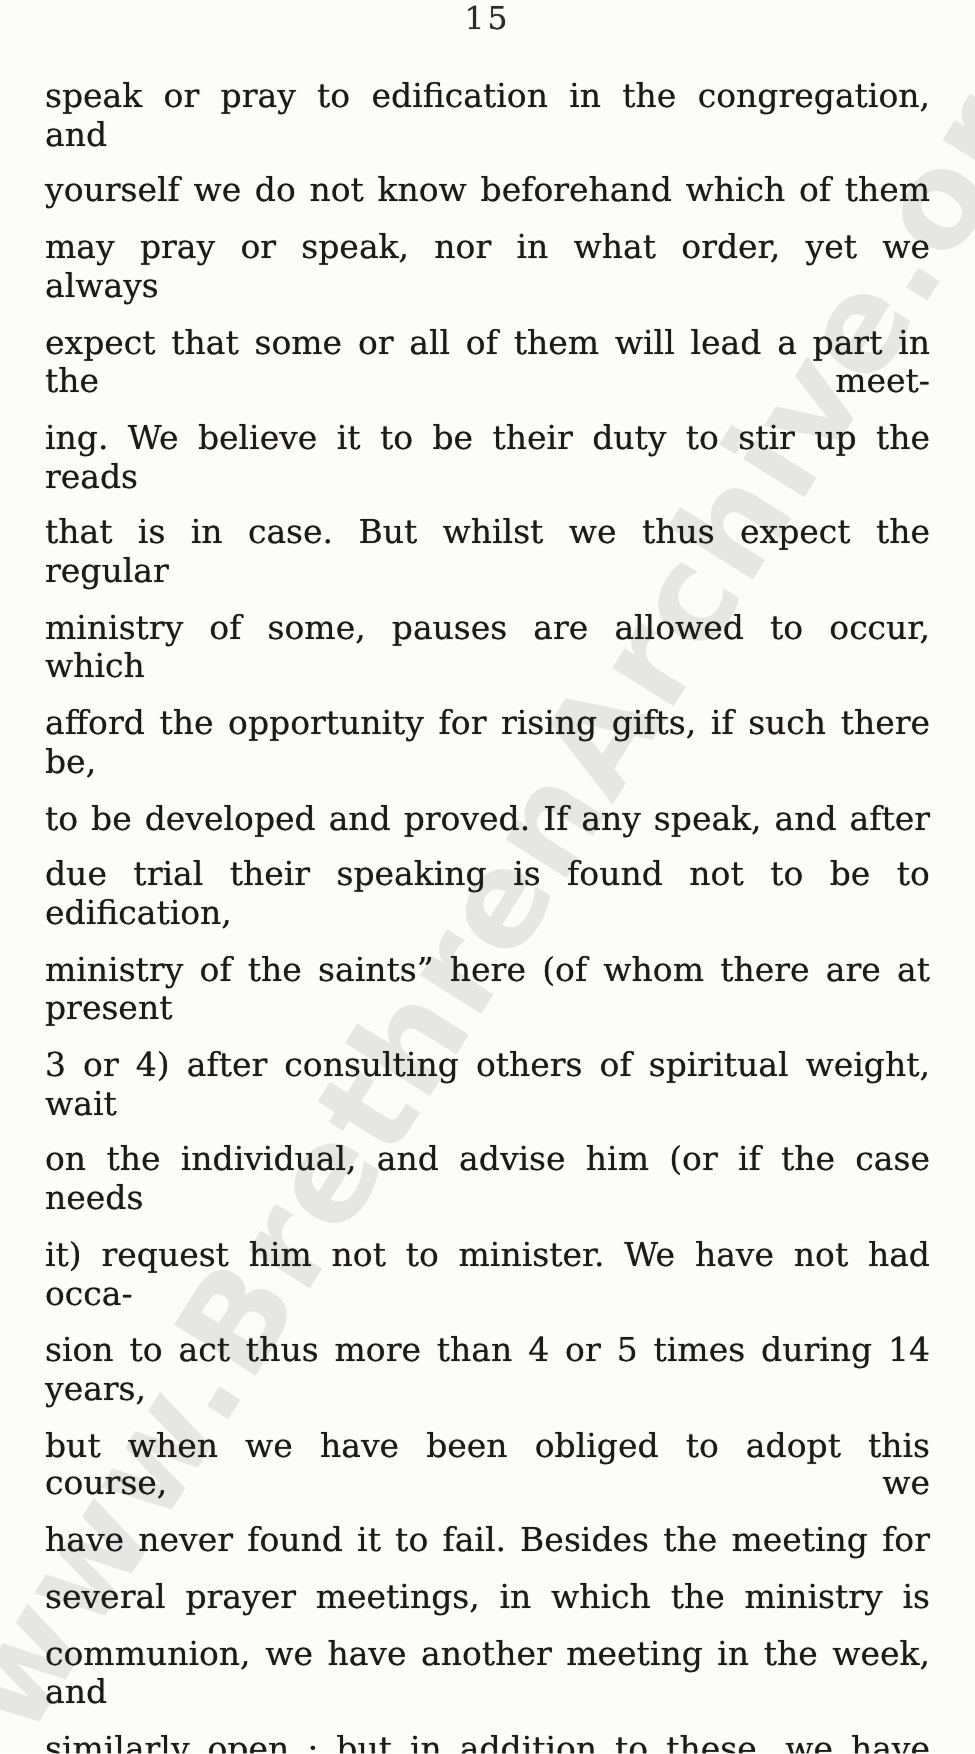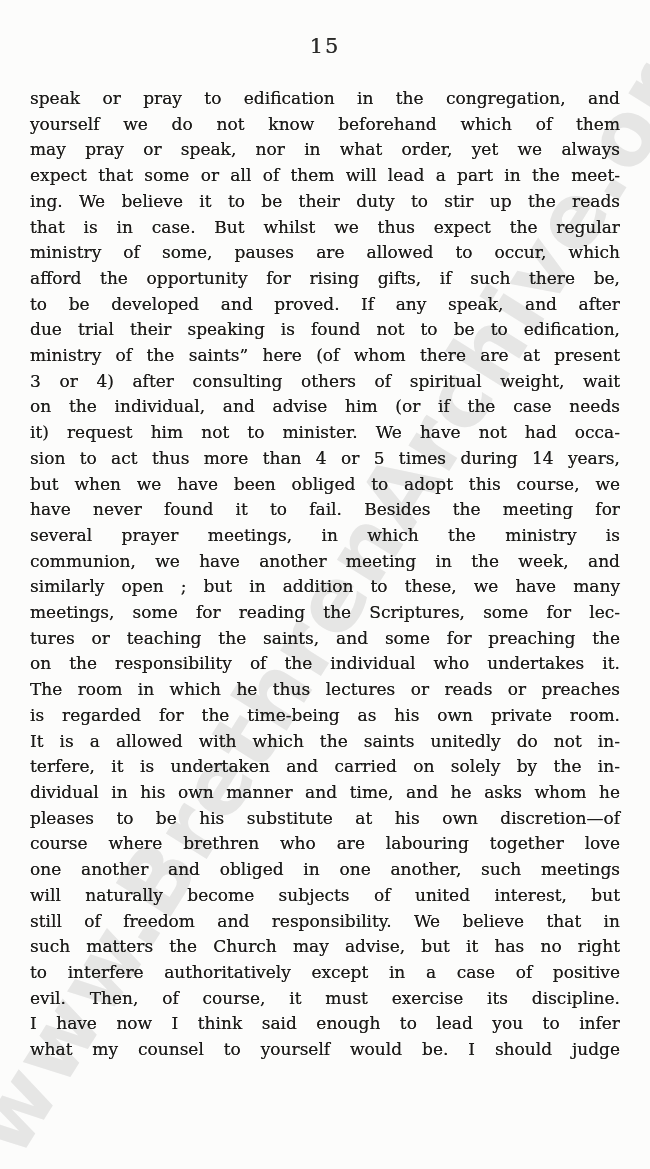--- a/index.html
+++ b/index.html
@@ -28,41 +28,41 @@
     white-space: nowrap;
     color: rgba(180, 180, 178, 0.30);
     z-index: 0;
     user-select: none;
     pointer-events: none;
   }
   .page-number {
     position: relative;
     z-index: 1;
     text-align: center;
-    padding-top: 34px;
     font-size: 21px;
     letter-spacing: 2px;
     color: #2b2b29;
     text-shadow: 0 0 0.5px rgba(20,20,20,0.7);
   }
   .text-block {
     position: relative;
     z-index: 1;
     margin: 28px 30px 0 30px;
     width: 590px;
     color: #1b1a18;
   }
   .line {
-    font-size: 17px;
+    font-size: 22px;
     line-height: 25.7px;
     text-align: justify;
     text-align-last: justify;
     word-spacing: 1px;
     white-space: normal;
     text-shadow: 0 0 0.6px rgba(25,24,22,0.75);
+    margin-top: 12px;
   }
 </style>
 </head>
 <body>
 
 <div class="page">
   <div class="watermark">www.BrethrenArchive.org</div>
   <div class="page-number">15</div>
   <div class="text-block">
       <div class="line">speak or pray to edification in the congregation, and</div>

